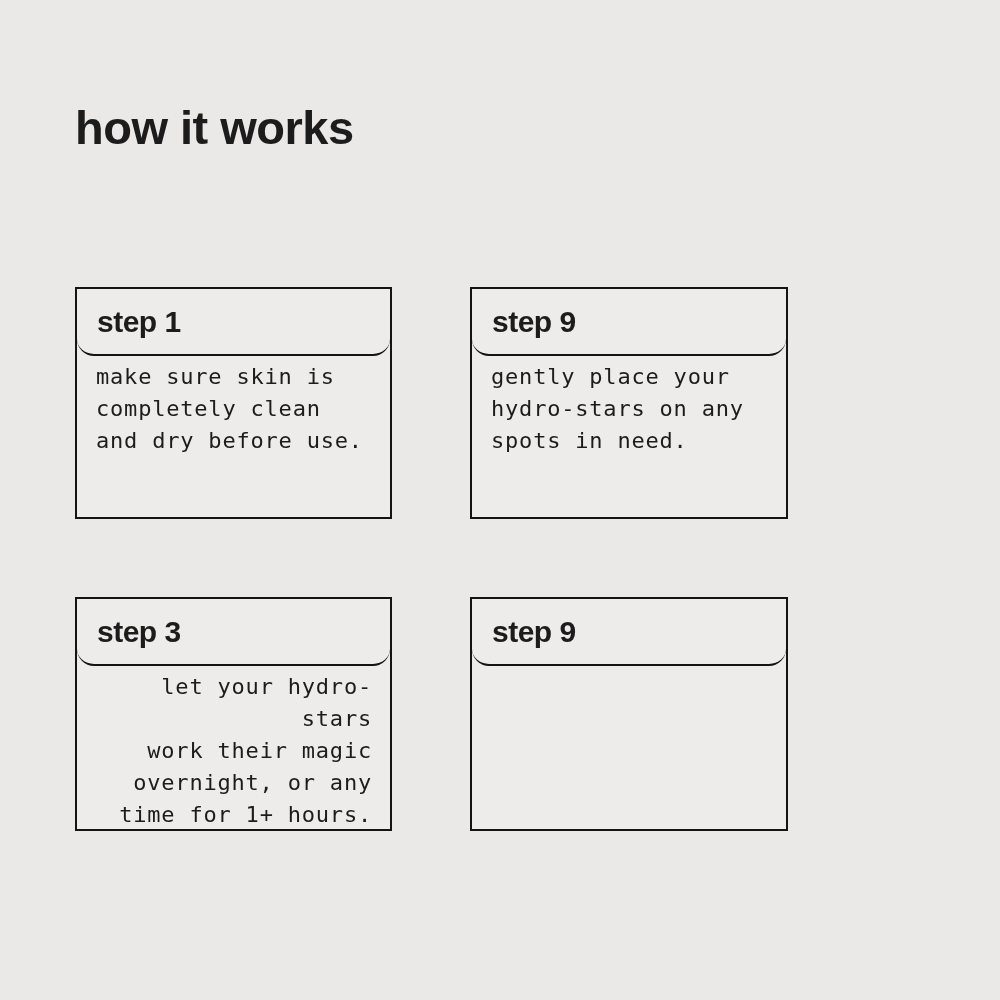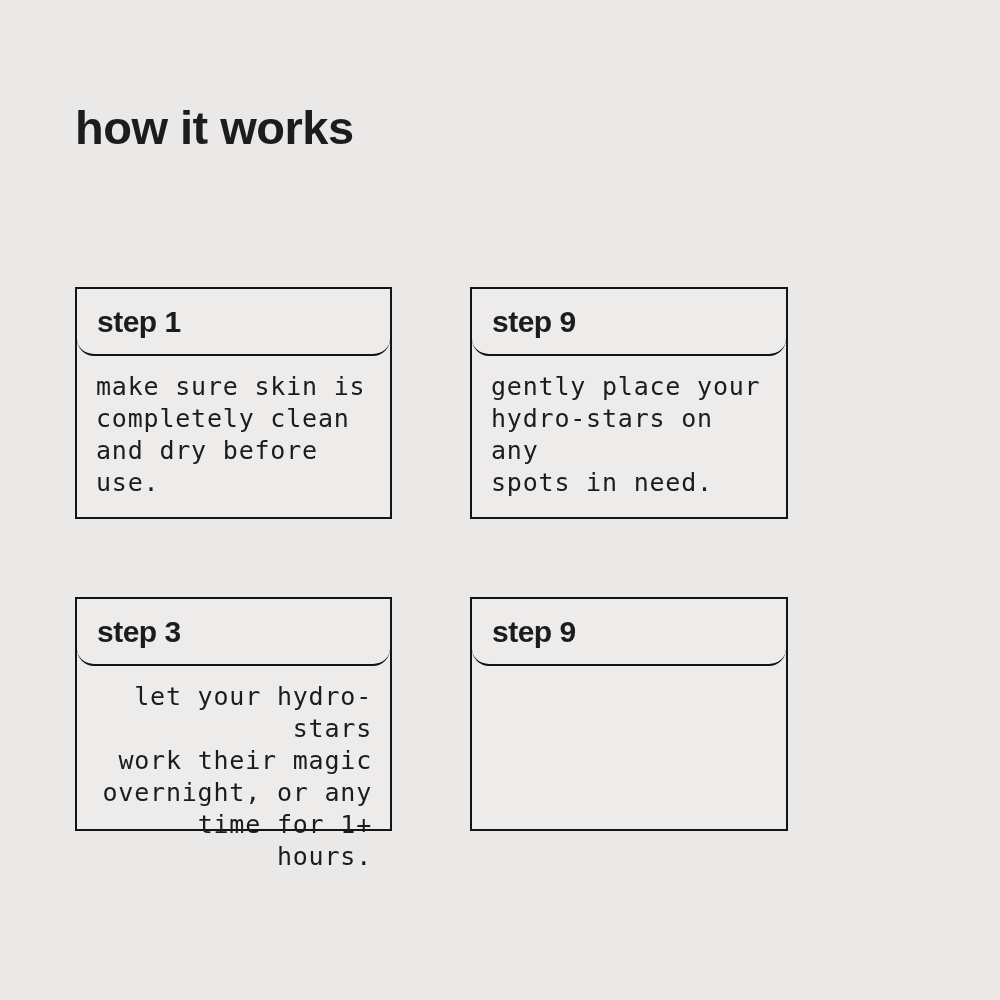--- a/index.html
+++ b/index.html
@@ -61,23 +61,23 @@
     padding: 0 20px;
     border-radius: 17px;
   }
   .step-label {
     font-size: 30px;
     font-weight: bold;
     letter-spacing: -0.5px;
   }
   .step-body {
     flex: 1;
-    padding: 15px 18px 10px 19px;
+    padding: 5px 18px 10px 19px;
     font-family: "DejaVu Sans Mono", "Liberation Mono", monospace;
-    font-size: 25px;
+    font-size: 22px;
     line-height: 32px;
     letter-spacing: 0.8px;
     white-space: pre-line;
     color: var(--text_color);
   }
 </style>
 </head>
 <body>
 
 <div class="canvas">

